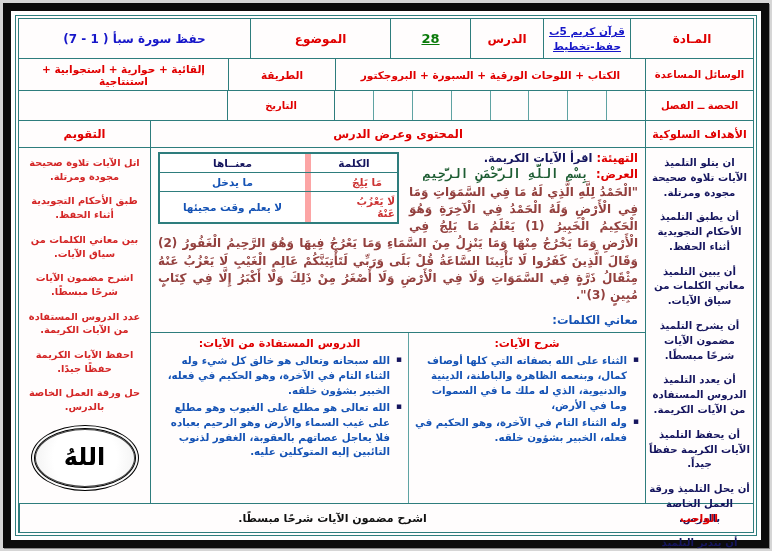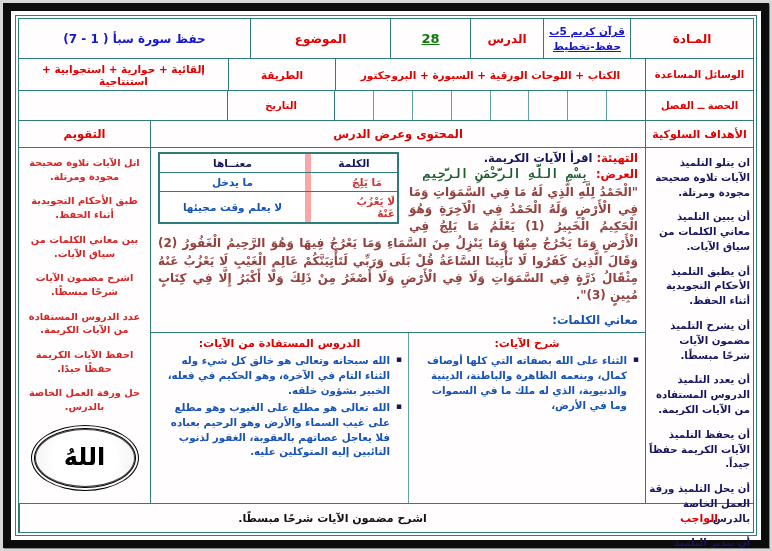--- a/index.html
+++ b/index.html
@@ -68,21 +68,21 @@
   .r4 .c-obj-h{width:108px;font-size:11px;}
   .r4 .c-content-h{width:495px;}
   .r4 .c-eval-h{flex:1;}
 
   
   .r5{flex:1;min-height:0;}
   .col-objectives{
     width:108px;border-left:1px solid #2e7d7d;
     padding:8px 3px 2px;box-sizing:border-box;
     font-size:10.2px;font-weight:bold;color:#15155e;
-    text-align:right;line-height:1.45;
+    text-align:center;line-height:1.45;
   }
   .col-objectives .obj{margin-bottom:10px;}
   .col-middle{width:495px;border-left:1px solid #2e7d7d;box-sizing:border-box;display:flex;flex-direction:column;}
   .col-eval{
     flex:1;padding:8px 4px 2px;box-sizing:border-box;
     font-size:9.8px;font-weight:bold;color:#d42626;
     text-align:center;line-height:1.4;
   }
   .col-eval .ev{margin-bottom:11px;}
 
@@ -188,22 +188,22 @@
     <div class="row r4">
       <div class="cell c-obj-h red">الأهداف السلوكية</div>
       <div class="cell c-content-h red">المحتوى وعرض الدرس</div>
       <div class="cell c-eval-h red">التقويم</div>
     </div>
 
     <div class="row r5">
 
       <div class="col-objectives">
         <div class="obj">ان يتلو التلميذ الآيات تلاوة صحيحة مجودة ومرتلة.</div>
+        <div class="obj">أن يطبق التلميذ الأحكام التجويدية أثناء الحفظ.</div>
         <div class="obj">أن يبين التلميذ معاني الكلمات من سياق الآيات.</div>
-        <div class="obj">أن يطبق التلميذ الأحكام التجويدية أثناء الحفظ.</div>
         <div class="obj">أن يشرح التلميذ مضمون الآيات شرحًا مبسطًا.</div>
         <div class="obj">أن يعدد التلميذ الدروس المستفادة من الآيات الكريمة.</div>
         <div class="obj">أن يحفظ التلميذ الآيات الكريمة حفظاً جيداً.</div>
         <div class="obj">أن يحل التلميذ ورقة العمل الخاصة بالدرس.</div>
         <div class="obj">أن يتدبر التلميذ معاني آيات القرآن الكريم.</div>
       </div>
 
       <div class="col-middle">
         <div class="mid-top">
 
@@ -229,20 +229,21 @@
             <span class="red">العرض:</span><span class="basmala"> بِسْمِ اللَّهِ الرَّحْمَنِ الرَّحِيمِ</span>
           </div>
           <div class="quran">"الْحَمْدُ لِلَّهِ الَّذِي لَهُ مَا فِي السَّمَوَاتِ وَمَا فِي الْأَرْضِ وَلَهُ الْحَمْدُ فِي الْآخِرَةِ وَهُوَ الْحَكِيمُ الْخَبِيرُ (1) يَعْلَمُ مَا يَلِجُ فِي الْأَرْضِ وَمَا يَخْرُجُ مِنْهَا وَمَا يَنْزِلُ مِنَ السَّمَاءِ وَمَا يَعْرُجُ فِيهَا وَهُوَ الرَّحِيمُ الْغَفُورُ (2) وَقَالَ الَّذِينَ كَفَرُوا لَا تَأْتِينَا السَّاعَةُ قُلْ بَلَى وَرَبِّي لَتَأْتِيَنَّكُمْ عَالِمِ الْغَيْبِ لَا يَعْزُبُ عَنْهُ مِثْقَالُ ذَرَّةٍ فِي السَّمَوَاتِ وَلَا فِي الْأَرْضِ وَلَا أَصْغَرُ مِنْ ذَلِكَ وَلَا أَكْبَرُ إِلَّا فِي كِتَابٍ مُبِينٍ (3)".</div>
           <div class="word-meanings">معاني الكلمات:</div>
         </div>
 
         <div class="mid-bottom">
           <div class="sub-col sub-sharh">
             <div class="sub-head">شرح الآيات:</div>
             <div class="bullet-item">الثناء على الله بصفاته التي كلها أوصاف كمال، وبنعمه الظاهرة والباطنة، الدينية والدنيوية، الذي له ملك ما في السموات وما في الأرض،</div>
+            <div class="bullet-item">وله الثناء التام في الآخرة، وهو الحكيم في فعله، الخبير بشؤون خلقه.</div>
           </div>
           <div class="sub-col sub-duroos">
             <div class="sub-head">الدروس المستفادة من الآيات:</div>
             <div class="bullet-item">الله سبحانه وتعالى هو خالق كل شيء وله الثناء التام في الآخرة، وهو الحكيم في فعله، الخبير بشؤون خلقه.</div>
             <div class="bullet-item">الله تعالى هو مطلع على الغيوب وهو مطلع على غيب السماء والأرض وهو الرحيم بعباده فلا يعاجل عصاتهم بالعقوبة، الغفور لذنوب التائبين إليه المتوكلين عليه.</div>
           </div>
         </div>
       </div>
 
       <div class="col-eval">

